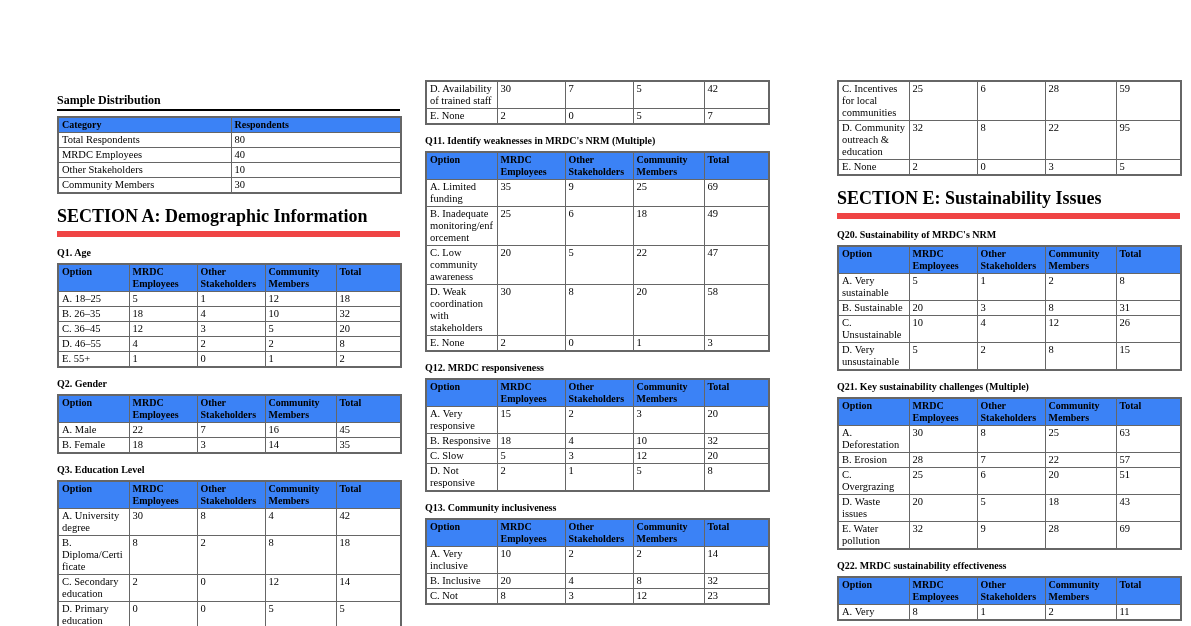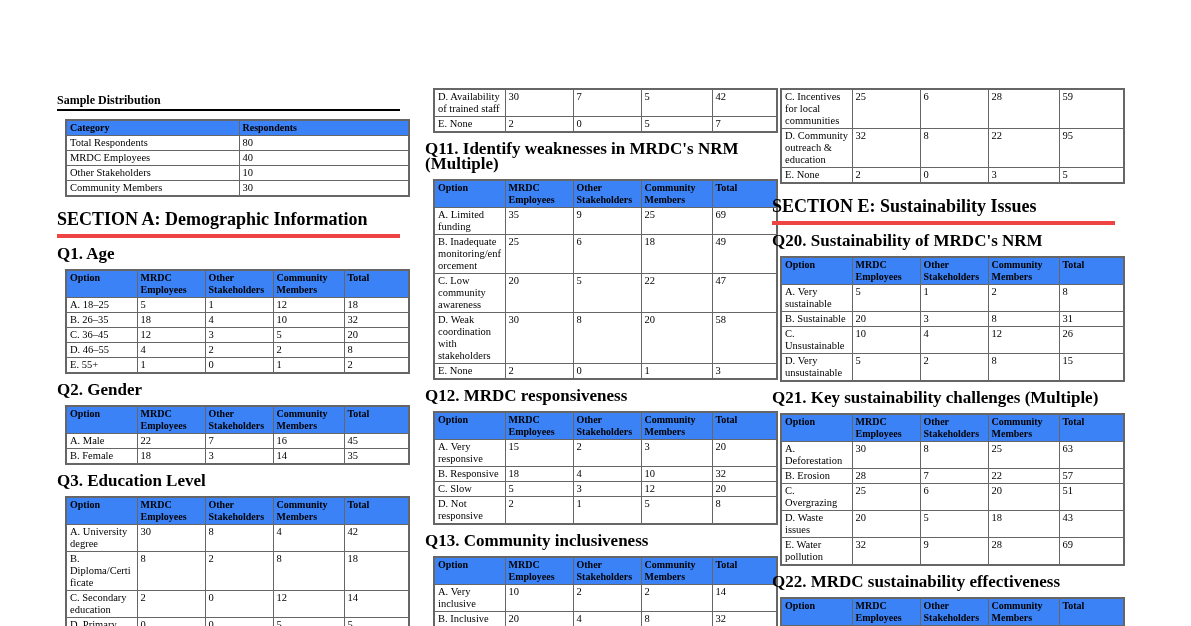--- a/index.html
+++ b/index.html
@@ -14,44 +14,44 @@
     height: 626px;
     overflow: hidden;
     background: #ffffff;
   }
   .col {
     position: absolute;
     width: 343px;
   }
   .col-left   { left: 57px;  top: 91px; }
   .col-middle { left: 425px; top: 80px; }
-  .col-right  { left: 772px; top: 80px; }
+  .col-right  { left: 837px; top: 80px; }
 
   .h-mid {
     font-size: 12px; line-height: 18px; font-weight: bold;
     border-bottom: 2px solid #000;
     margin: 0 0 5px 0;
   }
   .h-big {
     font-size: 18px; line-height: 20px; font-weight: bold;
-    border-bottom: 4px solid #ef4444;
+    border-bottom: 6px solid #ef4444;
     padding-bottom: 5px;
     margin: 12px 0 8px 0;
   }
   .h-q {
-    font-size: 17px; line-height: 15px; font-weight: bold;
+    font-size: 10px; line-height: 15px; font-weight: bold;
     margin: 8px 0 3px 0;
   }
 
   table.tbl {
     border-collapse: collapse;
     table-layout: fixed;
     width: 343px;
     border: 2px solid #666;
-    margin: 8px;
+    margin: 0;
     padding-left: 24px;
   }
   table.tbl th, table.tbl td {
     border: 1px solid #666;
     padding: 1px 3px;
     font-size: 10.5px;
     line-height: 12px;
     text-align: left;
     vertical-align: top;
     overflow-wrap: break-word;

